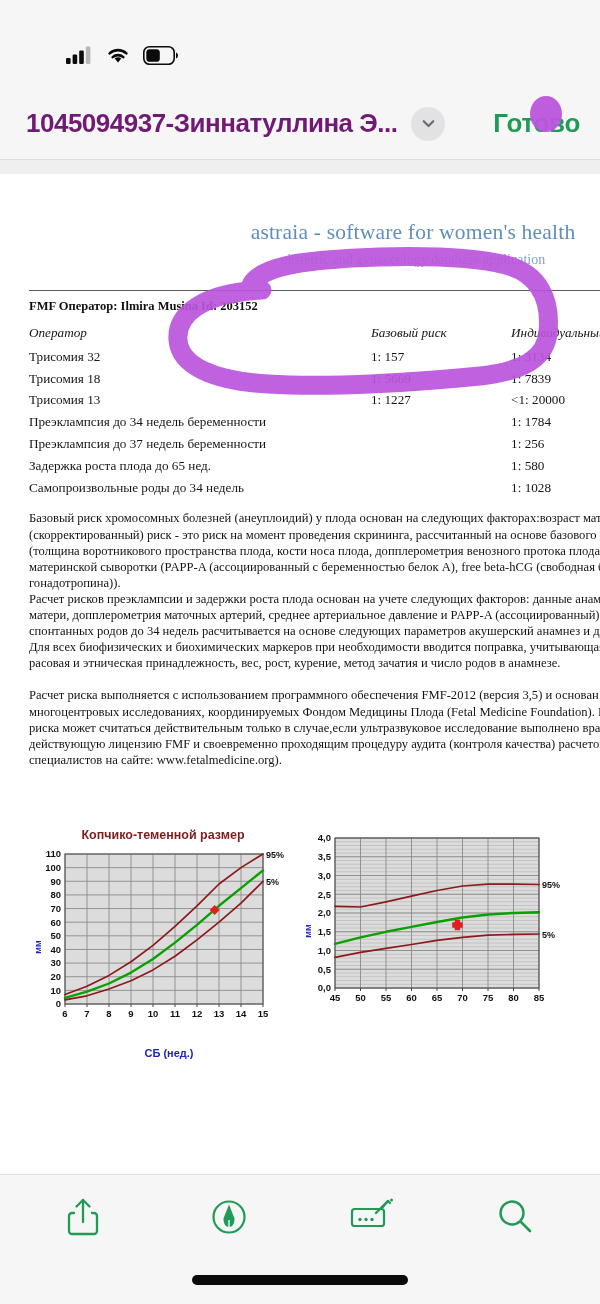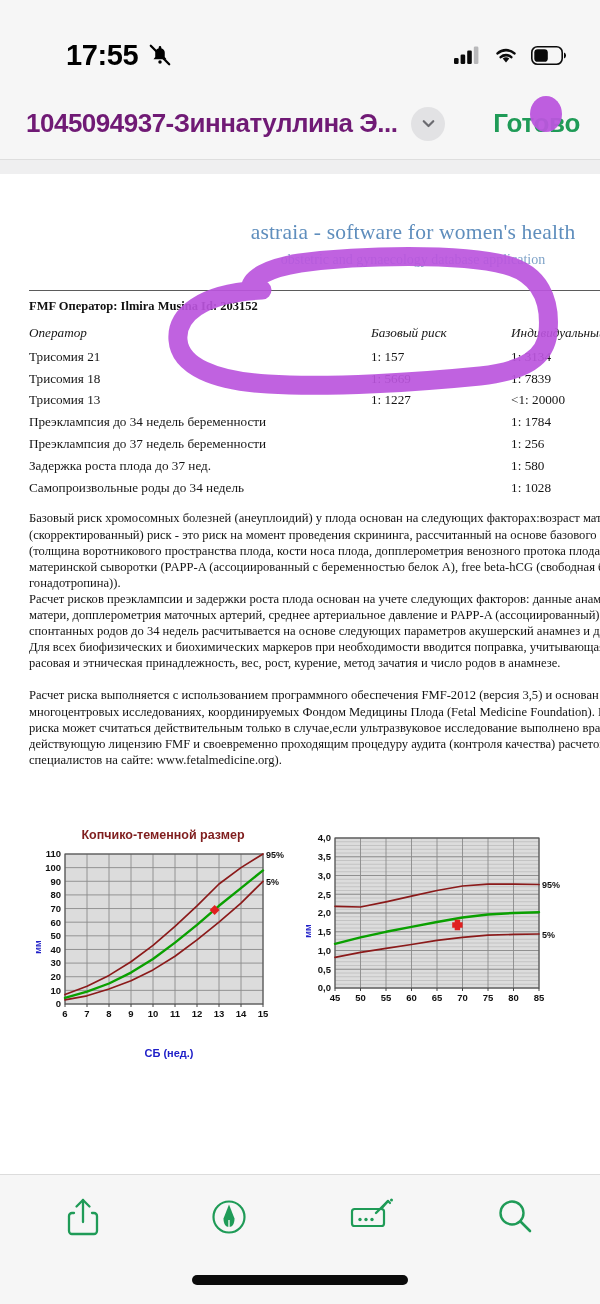--- a/index.html
+++ b/index.html
@@ -139,29 +139,20 @@
   .tb-btn{ width:70px; height:70px; display:flex; align-items:center; justify-content:center; }
   .home-ind{
     position:absolute; bottom:19px; left:50%; transform:translateX(-50%);
     width:216px; height:10px; border-radius:5px; background:#0b0b0b;
   }
 </style>
 </head>
 <body>
 
 <div class="status-bar">
-  <div class="sb-left">
-    <span class="sb-time">17:55</span>
-    <svg width="26" height="26" viewBox="0 0 24 24">
-      <path d="M6 16h12l-1.6-2.2V10a4.4 4.4 0 0 0-3.2-4.3V5a1.2 1.2 0 0 0-2.4 0v.7A4.4 4.4 0 0 0 7.6 10v3.8L6 16z" fill="#000"></path>
-      <circle cx="12" cy="18.4" r="1.6" fill="#000"></circle>
-      <line x1="3.5" y1="3.5" x2="20.5" y2="20.5" stroke="#000" stroke-width="2.1" stroke-linecap="round"></line>
-      <line x1="3.5" y1="3.5" x2="20.5" y2="20.5" stroke="#f6f6f6" stroke-width="0.8" stroke-linecap="round" opacity="0"></line>
-    </svg>
-  </div>
   <div class="sb-right">
     <svg width="27" height="20" viewBox="0 0 27 20">
       <rect x="0" y="13" width="4.6" height="6" rx="1.3" fill="#0b0b0b"></rect>
       <rect x="6.6" y="9.5" width="4.6" height="9.5" rx="1.3" fill="#0b0b0b"></rect>
       <rect x="13.2" y="5.5" width="4.6" height="13.5" rx="1.3" fill="#0b0b0b"></rect>
       <rect x="19.8" y="1.5" width="4.6" height="17.5" rx="1.3" fill="#b8b8ba"></rect>
     </svg>
     <svg width="26" height="20" viewBox="0 0 26 20">
       <path d="M13 17.6l-3.3-4.1a5.2 5.2 0 0 1 6.6 0z" fill="#0b0b0b"></path>
       <path d="M4.6 8.4a12.4 12.4 0 0 1 16.8 0" stroke="#0b0b0b" stroke-width="2.6" fill="none" stroke-linecap="round"></path>
@@ -199,21 +190,21 @@
     <table class="risk">
       <thead>
         <tr>
           <th class="c1">Оператор</th>
           <th class="c2">Базовый риск</th>
           <th class="c3">Индивидуальный Скорректированный риск</th>
         </tr>
       </thead>
       <tbody>
         <tr>
-          <td class="c1">Трисомия 21</td>
+          <td class="c1">Трисомия 32</td>
           <td class="c2">1: 157</td>
           <td class="c3">1: 3134</td>
         </tr>
         <tr>
           <td class="c1">Трисомия 18</td>
           <td class="c2">1: 5669</td>
           <td class="c3">1: 7839</td>
         </tr>
         <tr>
           <td class="c1">Трисомия 13</td>
@@ -224,21 +215,21 @@
           <td class="c1">Преэклампсия до 34 недель беременности</td>
           <td class="c2"></td>
           <td class="c3">1: 1784</td>
         </tr>
         <tr>
           <td class="c1">Преэклампсия до 37 недель беременности</td>
           <td class="c2"></td>
           <td class="c3">1: 256</td>
         </tr>
         <tr>
-          <td class="c1">Задержка роста плода до 37 нед.</td>
+          <td class="c1">Задержка роста плода до 65 нед.</td>
           <td class="c2"></td>
           <td class="c3">1: 580</td>
         </tr>
         <tr>
           <td class="c1">Самопроизвольные роды до 34 недель</td>
           <td class="c2"></td>
           <td class="c3">1: 1028</td>
         </tr>
       </tbody>
     </table>

